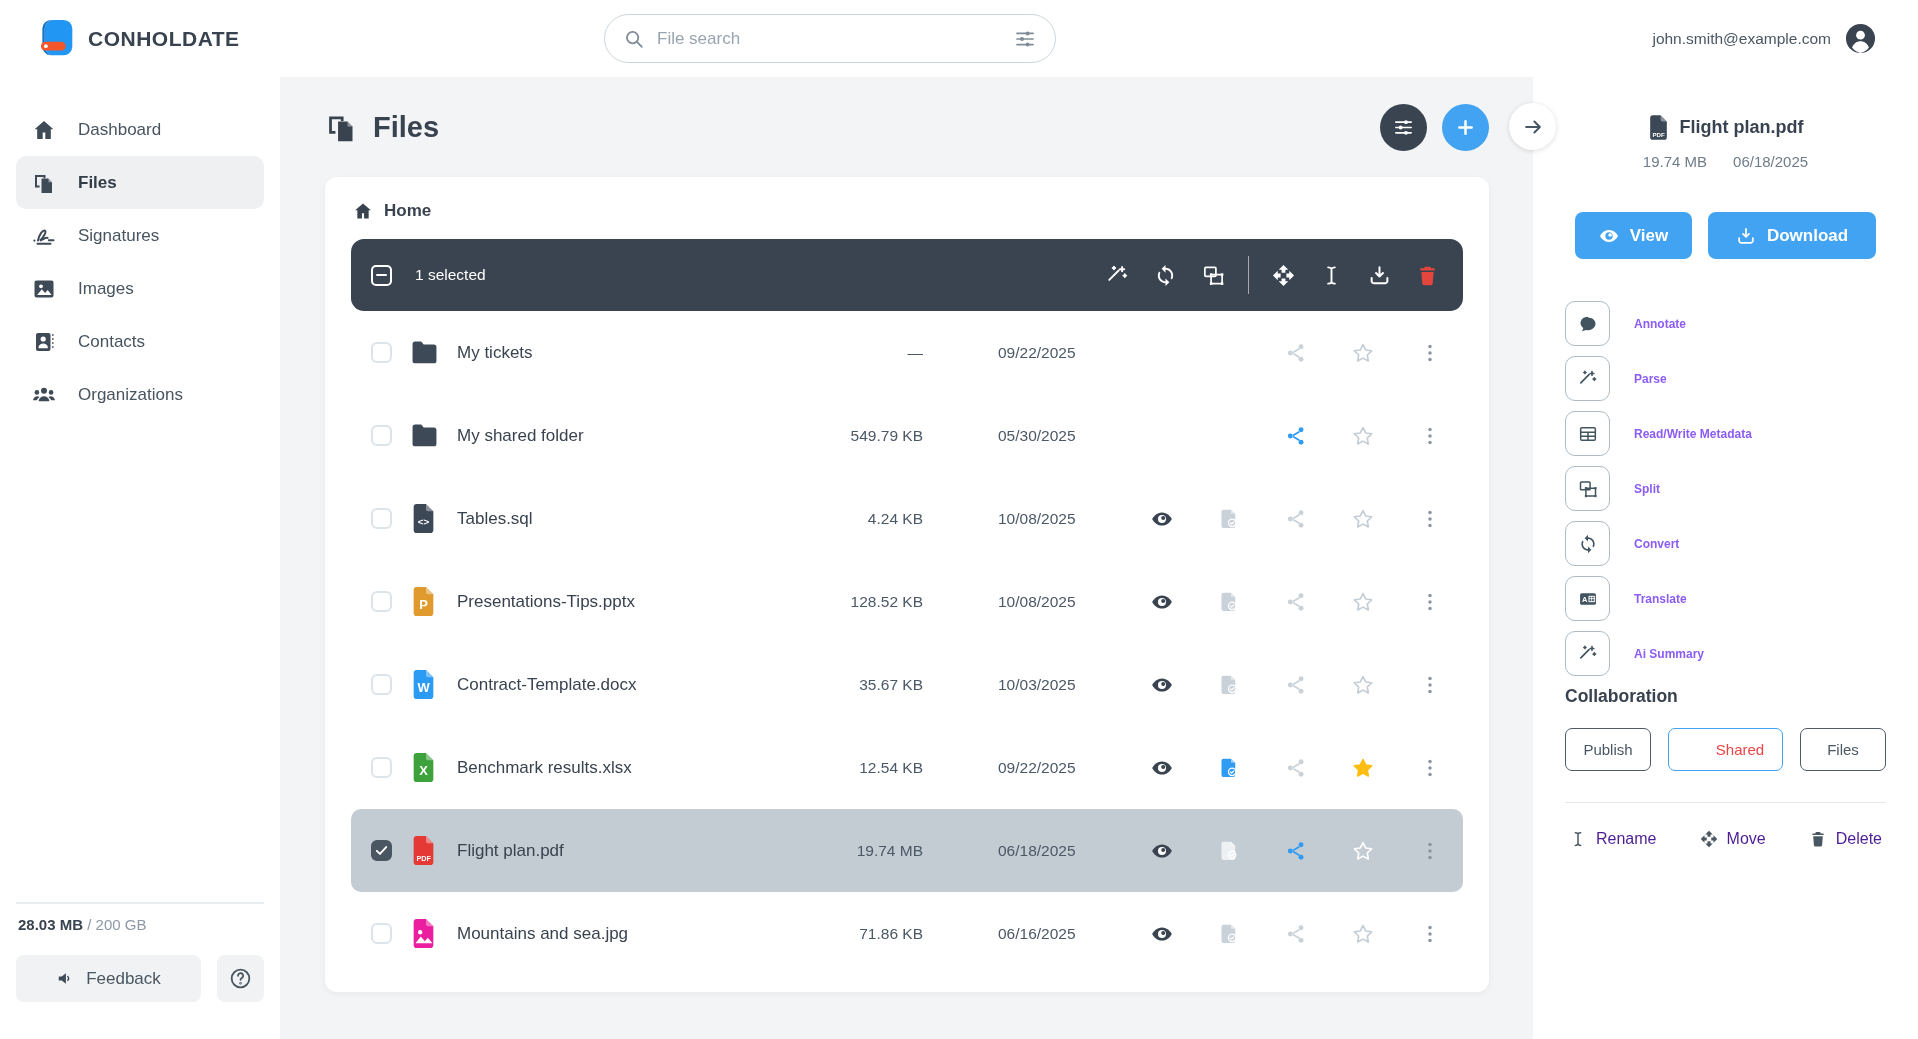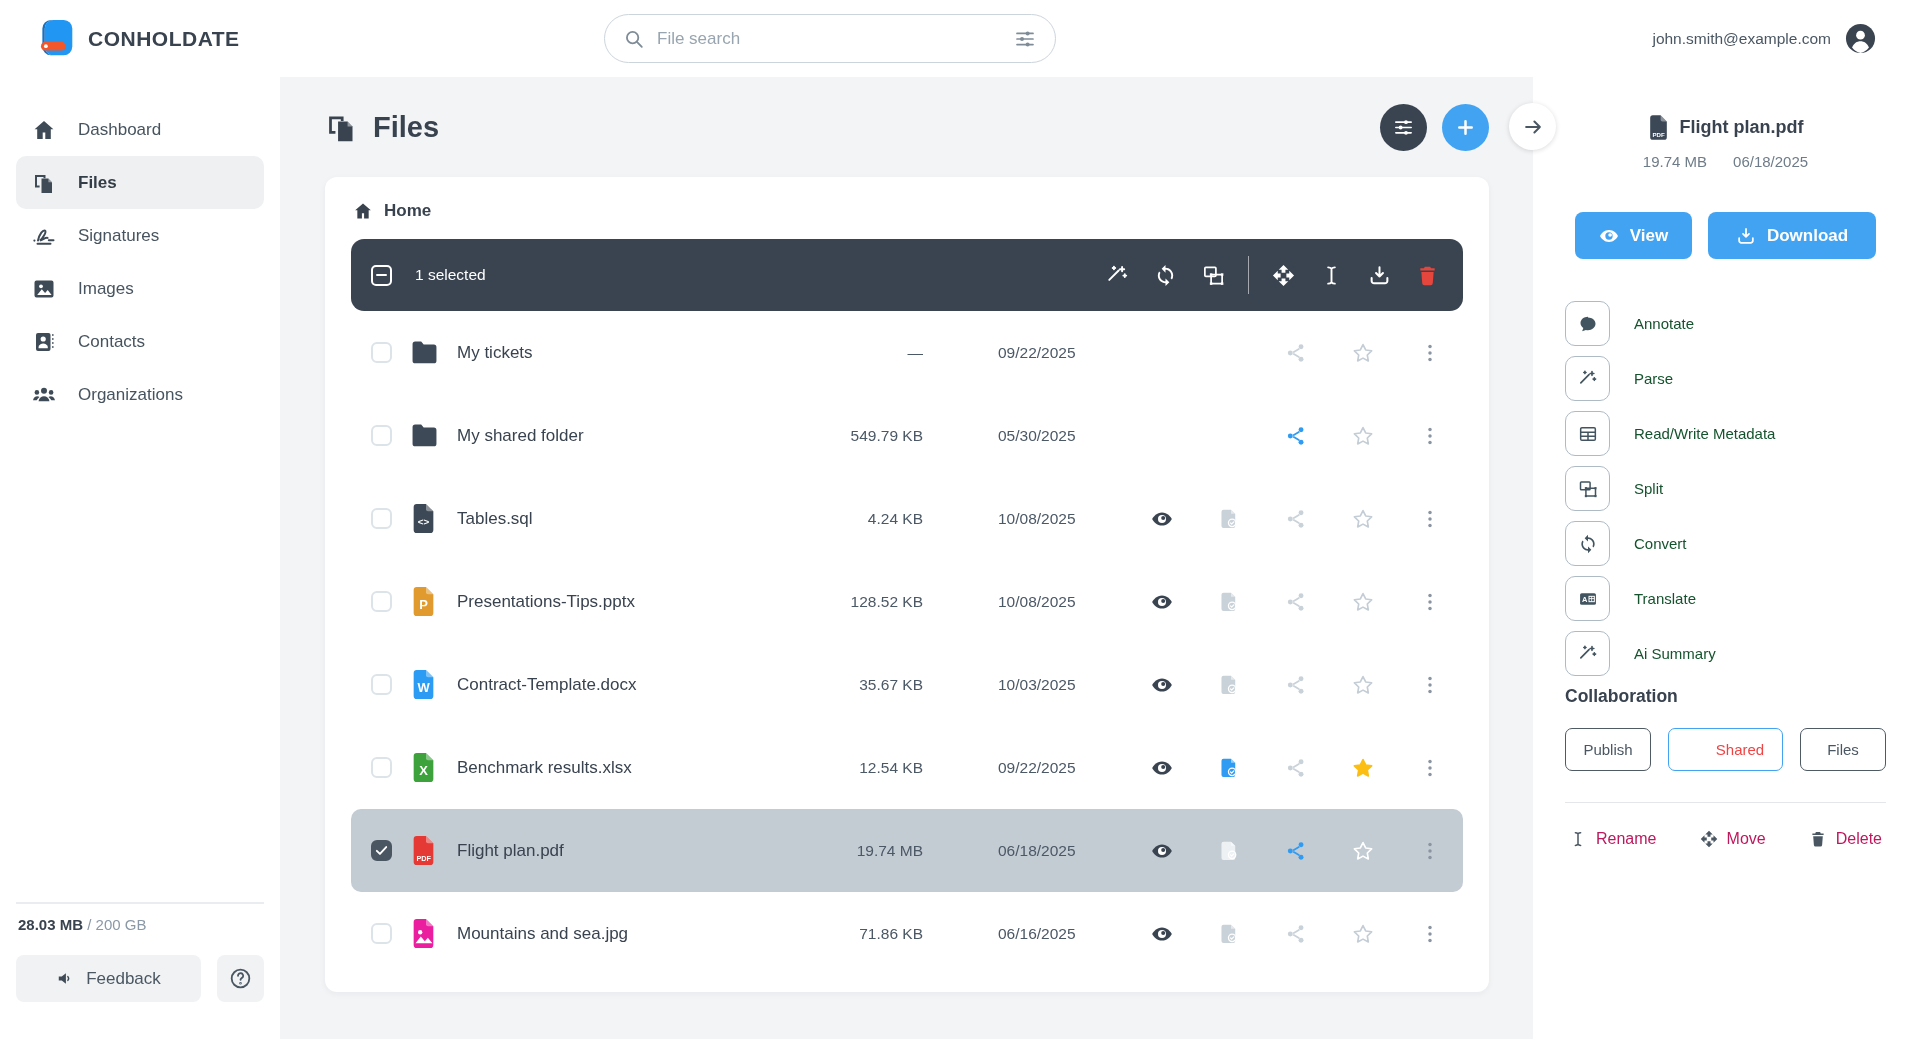--- a/index.html
+++ b/index.html
@@ -107,28 +107,28 @@
   .dp-meta { display:flex; justify-content:center; gap:26px; margin-top:13px; font-size:15px; color:#6e7c89; }
   .dp-buttons { display:flex; justify-content:center; gap:16px; margin-top:42px; }
   .dp-btn { height:47px; border:none; border-radius:8px; background:#41a3f1; color:#fff; font-size:17px; font-weight:bold; display:flex; align-items:center; justify-content:center; gap:11px; cursor:pointer; font-family:"Liberation Sans",sans-serif; }
   .dp-btn .icon { width:20px; height:20px; color:#fff; }
   .dp-btn.view { width:117px; }
   .dp-btn.download { width:168px; }
   .dp-actions { margin-top:42px; }
   .dp-action { display:flex; align-items:center; gap:24px; margin-bottom:10px; cursor:pointer; }
   .dp-icon-btn { width:45px; height:45px; border:1.5px solid #aebbc4; border-radius:10px; display:flex; align-items:center; justify-content:center; color:#42545f; flex:none; }
   .dp-icon-btn svg { width:20px; height:20px; }
-  .dp-action-label { font-size:15px; color:#14532d; }
+  .dp-action-label { font-size:12px; color:#8b5cf6;font-weight:bold; }
   .collab-title { font-size:17.5px; font-weight:bold; color:#39434f; }
   .collab-buttons { display:flex; gap:17px; margin-top:21px; }
   .collab-btn { flex:1; height:43px; border-radius:7px; background:#fff; border:1px solid #4e5a64; color:#4a5763; font-size:15px; cursor:pointer; font-family:"Liberation Sans",sans-serif; }
   .collab-btn.active { border-color:#41a3f1; color:#ef4444;padding-left:29px; }
   .dp-divider { border-top:1px solid #e3e7ea; margin-top:31px; }
   .dp-footer { display:flex; justify-content:space-between; margin-top:27px; padding:0 4px; }
-  .dp-foot { display:flex; align-items:center; gap:9px; color:#be185d; font-size:16px; cursor:pointer; }
+  .dp-foot { display:flex; align-items:center; gap:9px; color:#4c1d95; font-size:16px; cursor:pointer; }
   .dp-foot .icon { width:18px; height:18px; color:#4a5763; }
 </style>
 </head>
 <body>
 
 <header class="topbar">
   <div class="brand">
     <span class="icon">
       <svg viewBox="0 0 40 44">
           <rect x="5" y="2" width="29" height="37" rx="9" fill="#2196f3"></rect>

